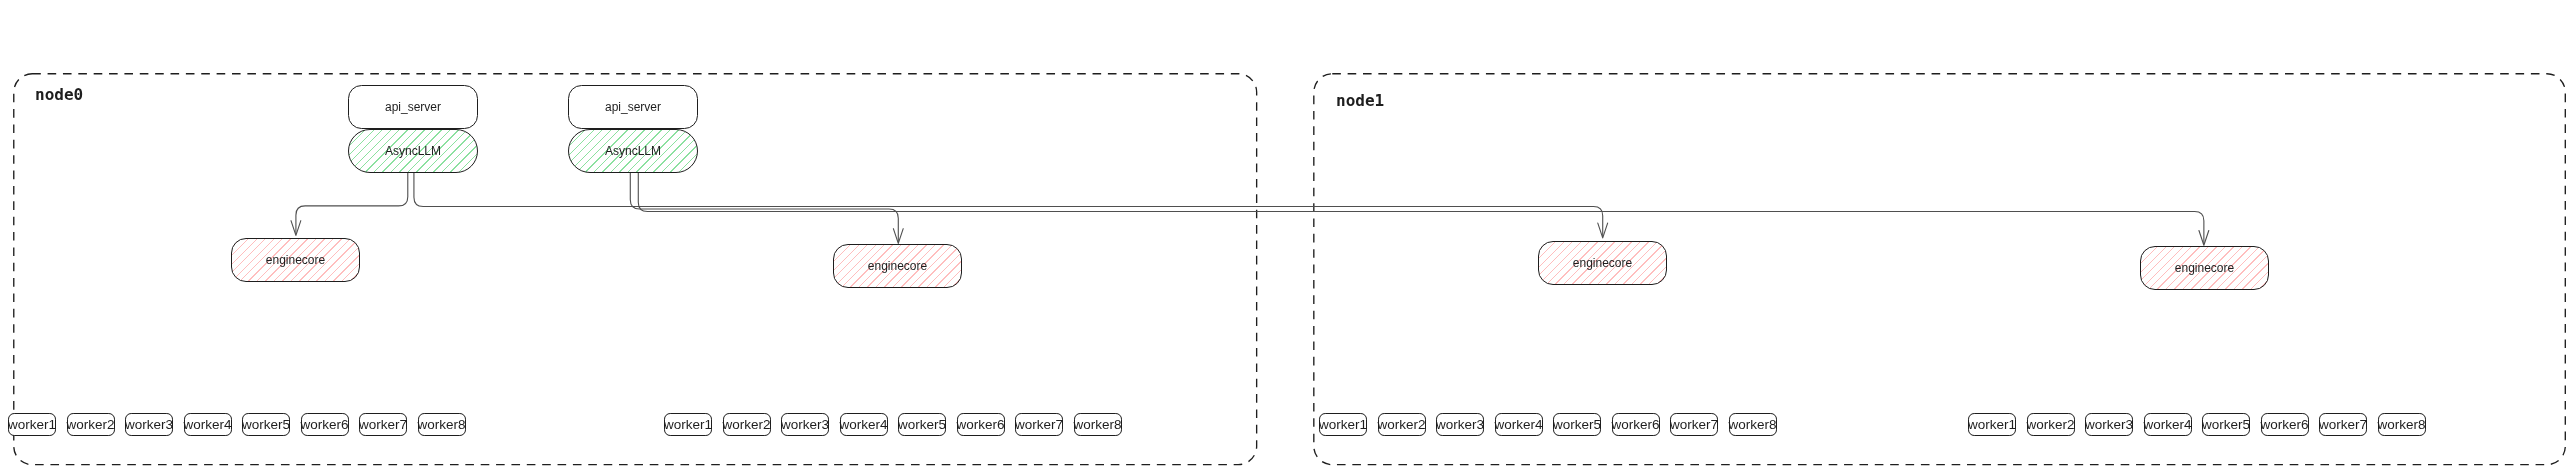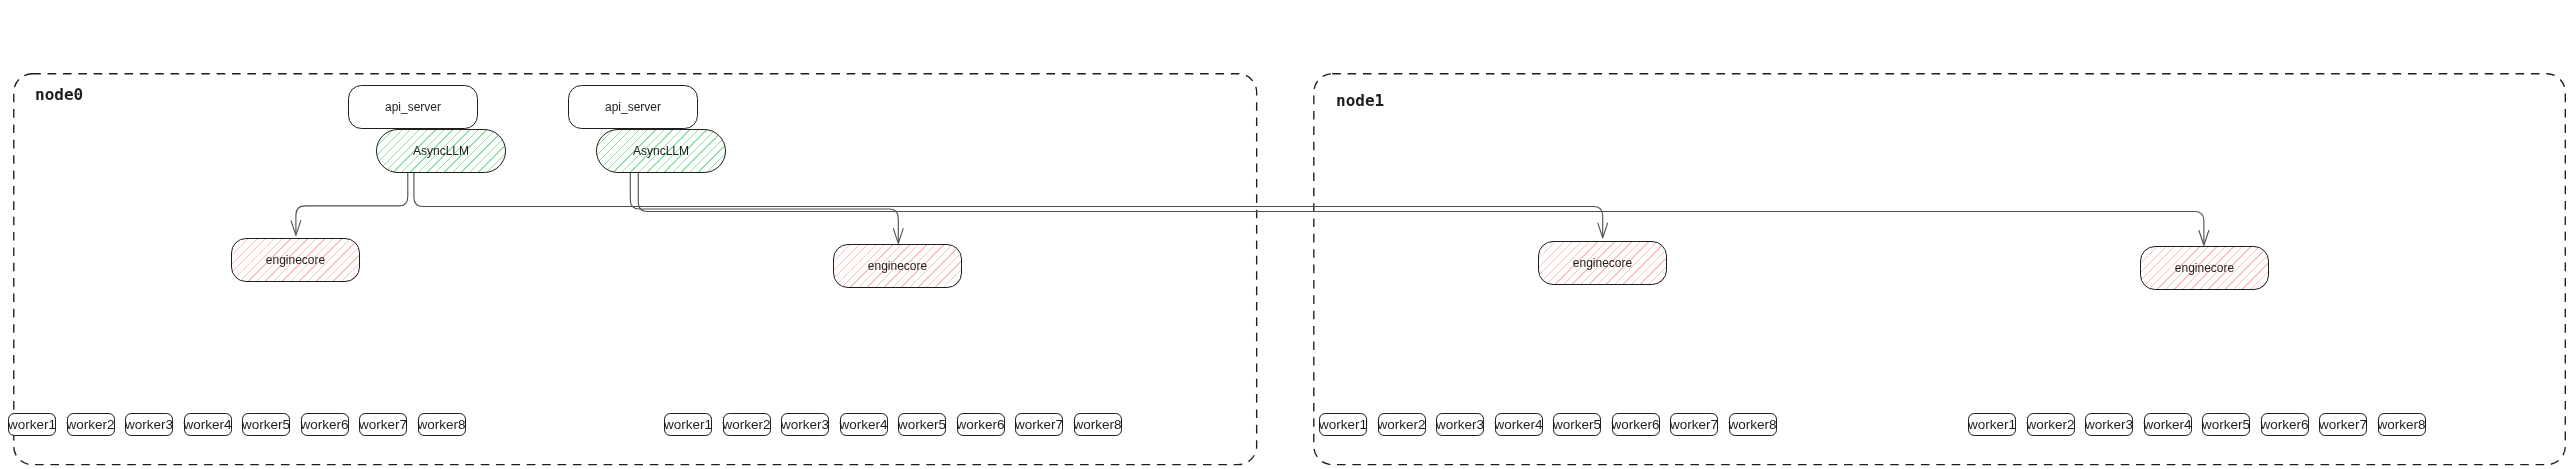--- a/index.html
+++ b/index.html
@@ -56,21 +56,20 @@
     justify-content: center;
     font-size: 12px;
     z-index: 1;
   }
   .api-server { border-radius: 13.5px; }
   .async-llm {
     border-radius: 22px;
     background: repeating-linear-gradient(135deg,
       #ffffff 0px, #ffffff 5px,
       #8ce1a0 5px, #8ce1a0 6px);
-    margin-left: 28px;
   }
   .enginecore {
     border-radius: 15px;
     background: repeating-linear-gradient(135deg,
       #ffffff 0px, #ffffff 5px,
       #ffbebe 5px, #ffbebe 6px);
   }
   .worker-row {
     position: absolute;
     top: 413px;

